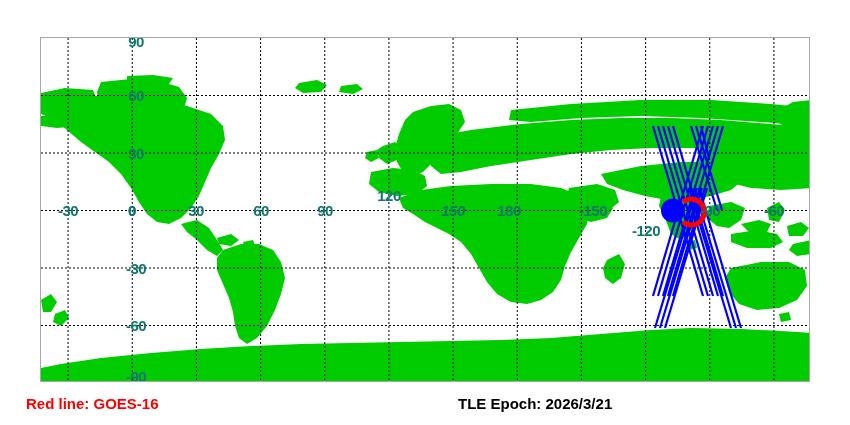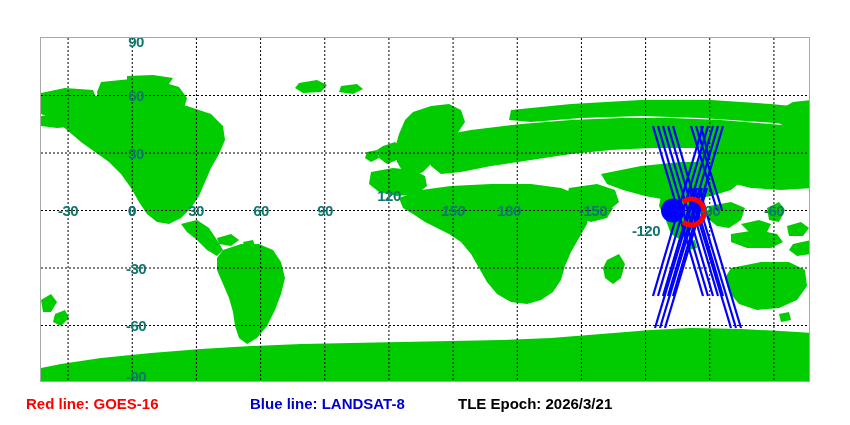--- a/index.html
+++ b/index.html
@@ -220,17 +220,16 @@
     <div class="grid-label lat-label" style="left:95px;top:115px;">30</div>
     <div class="grid-label lat-label" style="left:91px;top:172px;">0</div>
     <div class="grid-label lat-label" style="left:95px;top:230px;">-30</div>
     <div class="grid-label lat-label" style="left:95px;top:287px;">-60</div>
     <div class="grid-label lat-label" style="left:95px;top:338px;">-90</div>
 
   </div>
 
   <div id="caption">
     <span class="cap" id="cap-red">Red line: GOES-16</span>
-    <span class="cap" id="cap-blue">Blue line: LANDSAT-8</span>
     <span class="cap" id="cap-epoch">TLE Epoch: 2026/3/21</span>
   </div>
 
 </div>
 
 </body></html>

